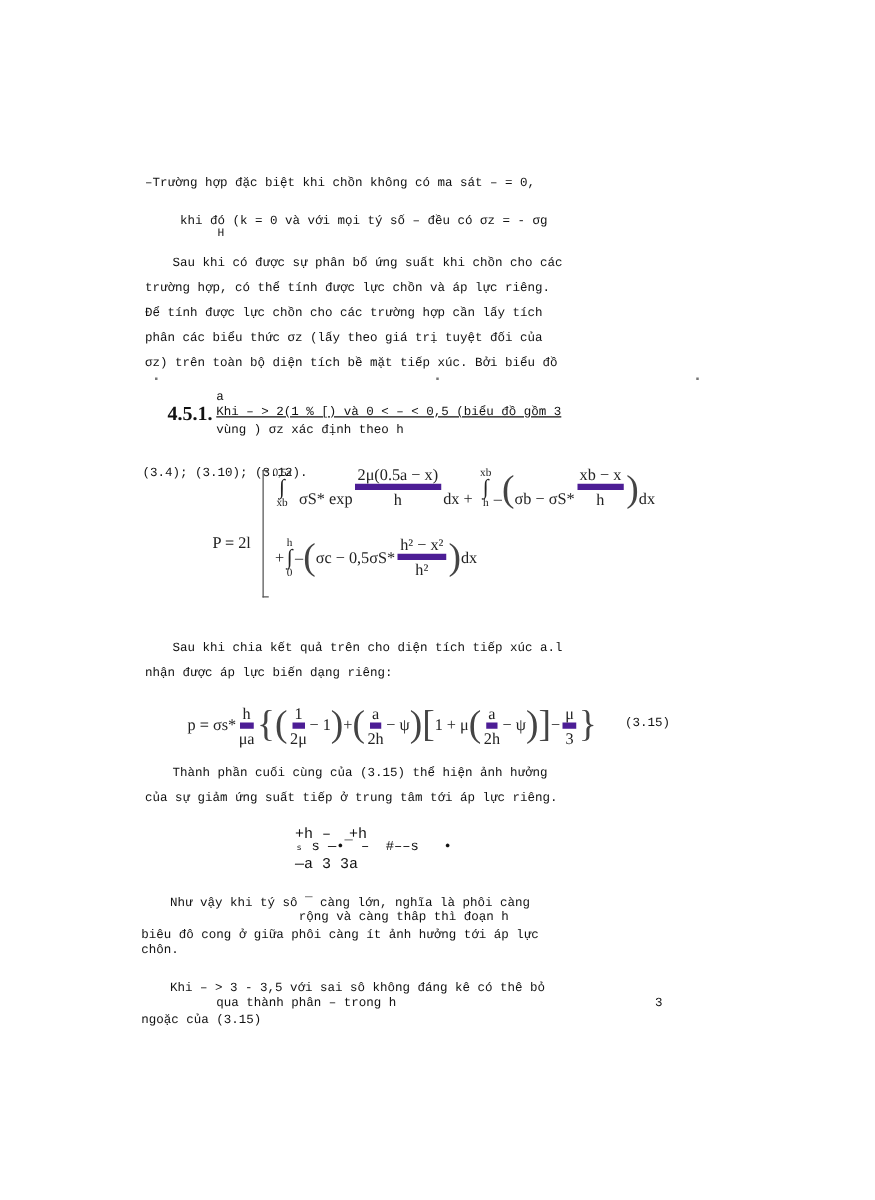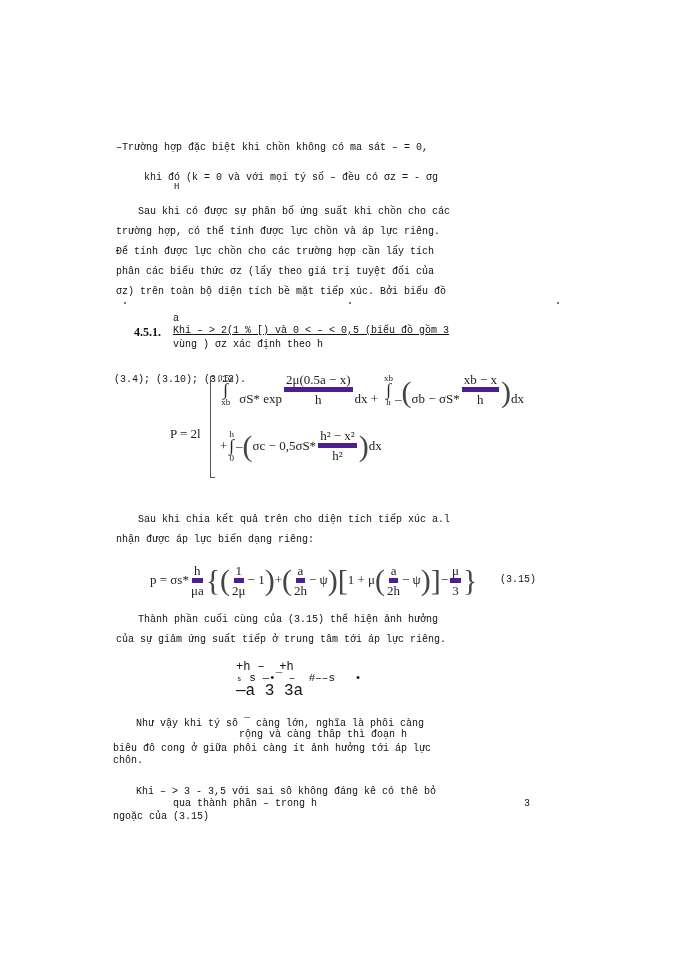--- a/index.html
+++ b/index.html
@@ -29,21 +29,21 @@
 <div class="t" style="left:138px; top:204px;">Sau khi có được sự phân bố ứng suất khi chồn cho các</div>
 <div class="t" style="left:116px; top:224px;">trường hợp, có thể tính được lực chồn và áp lực riêng.</div>
 <div class="t" style="left:116px; top:244px;">Để tính được lực chồn cho các trường hợp cần lấy tích</div>
 <div class="t" style="left:116px; top:264px;">phân các biểu thức σz (lấy theo giá trị tuyệt đối của</div>
 <div class="t" style="left:116px; top:284px;">σz) trên toàn bộ diện tích bề mặt tiếp xúc. Bởi biểu đồ</div>
 <div class="speck" style="left:124px; top:302px;"></div>
 <div class="speck" style="left:349px; top:302px;"></div>
 <div class="speck" style="left:557px; top:302px;"></div>
 
 <div class="t" style="left:173px; top:311px;">a</div>
-<div class="t serif bold" style="left:134px; top:324px; font-size:12px;">4.5.1.</div>
+<div class="t serif bold" style="left:134px; top:324px; font-size:16px;">4.5.1.</div>
 <div class="t" style="left:173px; top:323px;text-decoration:underline;">Khi – &gt; 2(1 % [) và 0 &lt; – &lt; 0,5 (biểu đồ gồm 3</div>
 <div class="t" style="left:173px; top:337px;">vùng ) σz xác định theo h</div>
 <div class="t" style="left:114px; top:372px;">(3.4); (3.10); (3.12).</div>
 
 <div class="formula" style="left:170px; top:372px; width:420px; height:110px;">
   <div style="position:absolute; left:0; top:42px; font-size:13px;margin-top:12px;">P = 2l</div>
   <div class="big-bracket" style="left:40px; top:4px; height:100px;"></div>
 
   <div style="position:absolute; left:46px; top:0px; font-size:13px; white-space:nowrap; display:flex; align-items:flex-end;">
     <span class="intg">
@@ -134,21 +134,21 @@
   </span>
   <span class="paren">}</span>
 </div>
 <div class="t" style="left:500px; top:572px;">(3.15)</div>
 
 <div class="t" style="left:138px; top:612px;">Thành phần cuối cùng của (3.15) thể hiện ảnh hưởng</div>
 <div class="t" style="left:116px; top:632px;">của sự giảm ứng suất tiếp ở trung tâm tới áp lực riêng.</div>
 
 <div class="t" style="left:236px; top:660px; font-size:12px; line-height:14px;">+h –  +h</div>
 <div class="t" style="left:236px; top:672px; font-size:11px; line-height:13px;">ₛ s —•‾ –  #––s   •</div>
-<div class="t" style="left:236px; top:684px; font-size:16px; line-height:14px;">—a 3 3a</div>
+<div class="t" style="left:236px; top:684px; font-size:12px; line-height:14px;">—a 3 3a</div>
 
 <div class="t" style="left:136px; top:716px;">Như vậy khi tý sô ‾ càng lớn, nghĩa là phôi càng</div>
 <div class="t" style="left:239px; top:727px;">rộng và càng thâp thì đoạn h</div>
 <div class="t" style="left:113px; top:741px;">biêu đô cong ở giữa phôi càng ít ảnh hưởng tới áp lực</div>
 <div class="t" style="left:113px; top:753px;">chôn.</div>
 
 <div class="t" style="left:136px; top:784px;">Khi – &gt; 3 - 3,5 với sai sô không đáng kê có thê bỏ</div>
 <div class="t" style="left:173px; top:796px;">qua thành phân – trong h</div>
 <div class="t" style="left:524px; top:796px;">3</div>
 <div class="t" style="left:113px; top:809px;">ngoặc của (3.15)</div>

